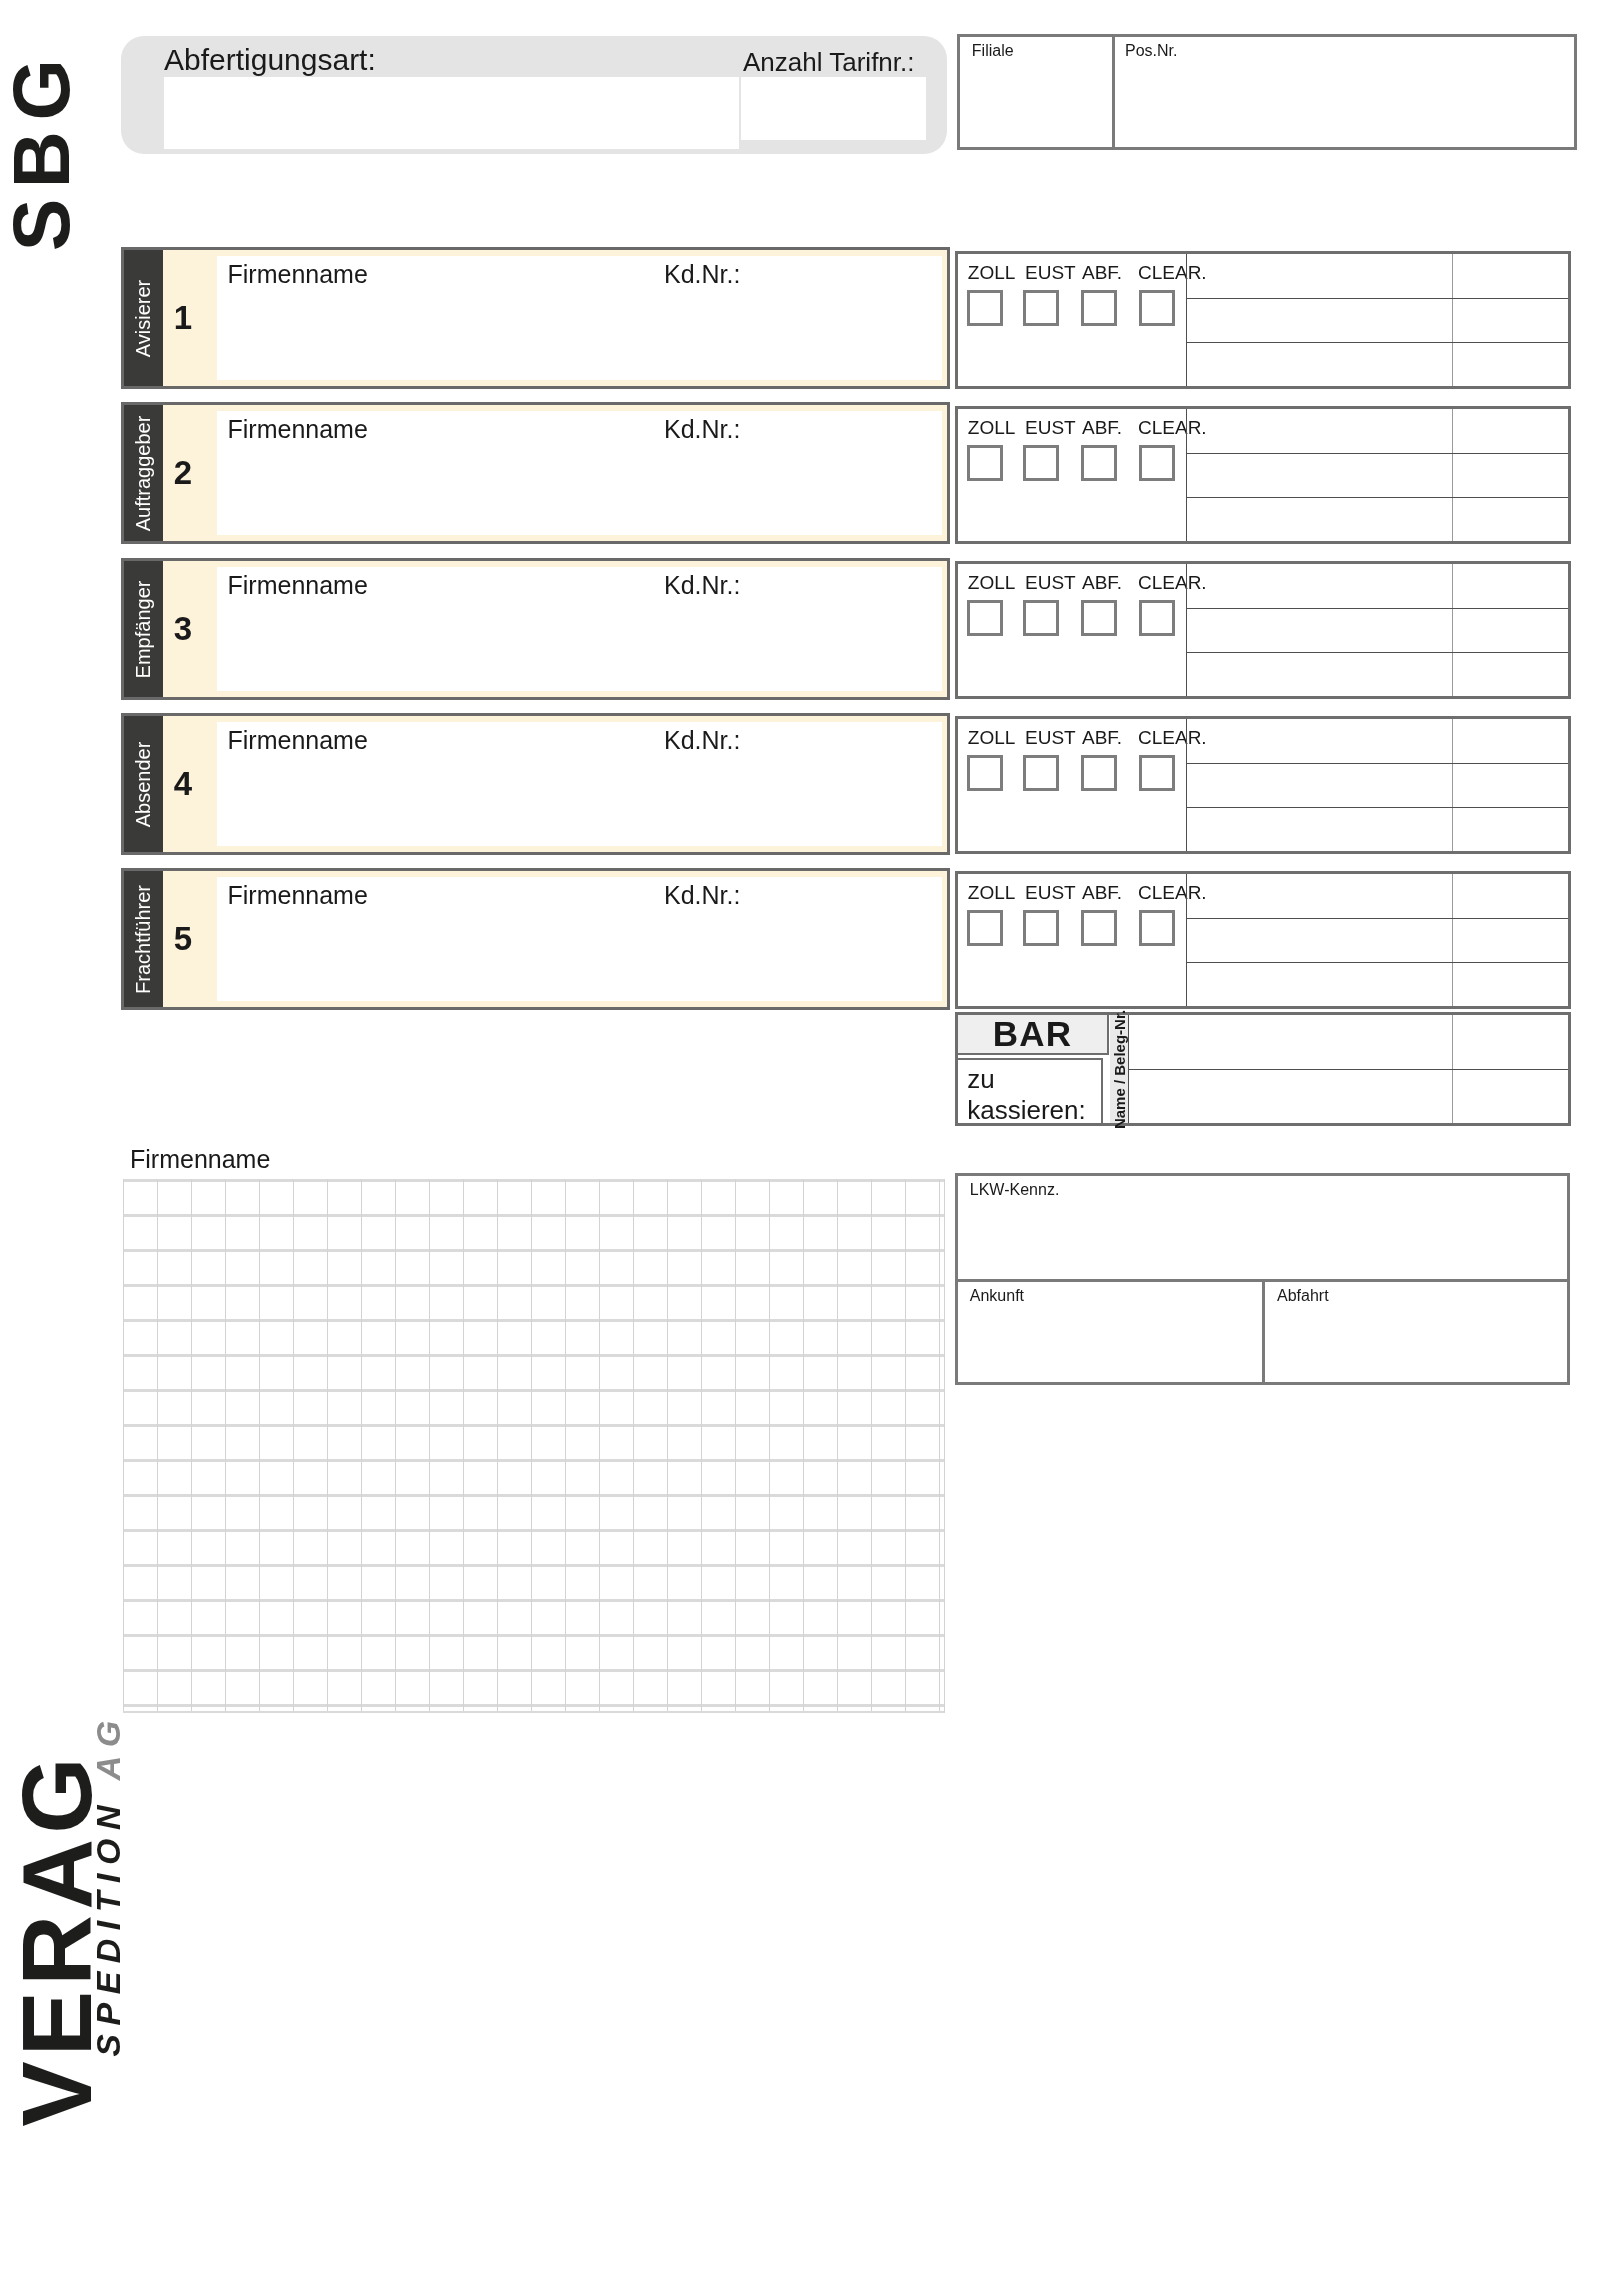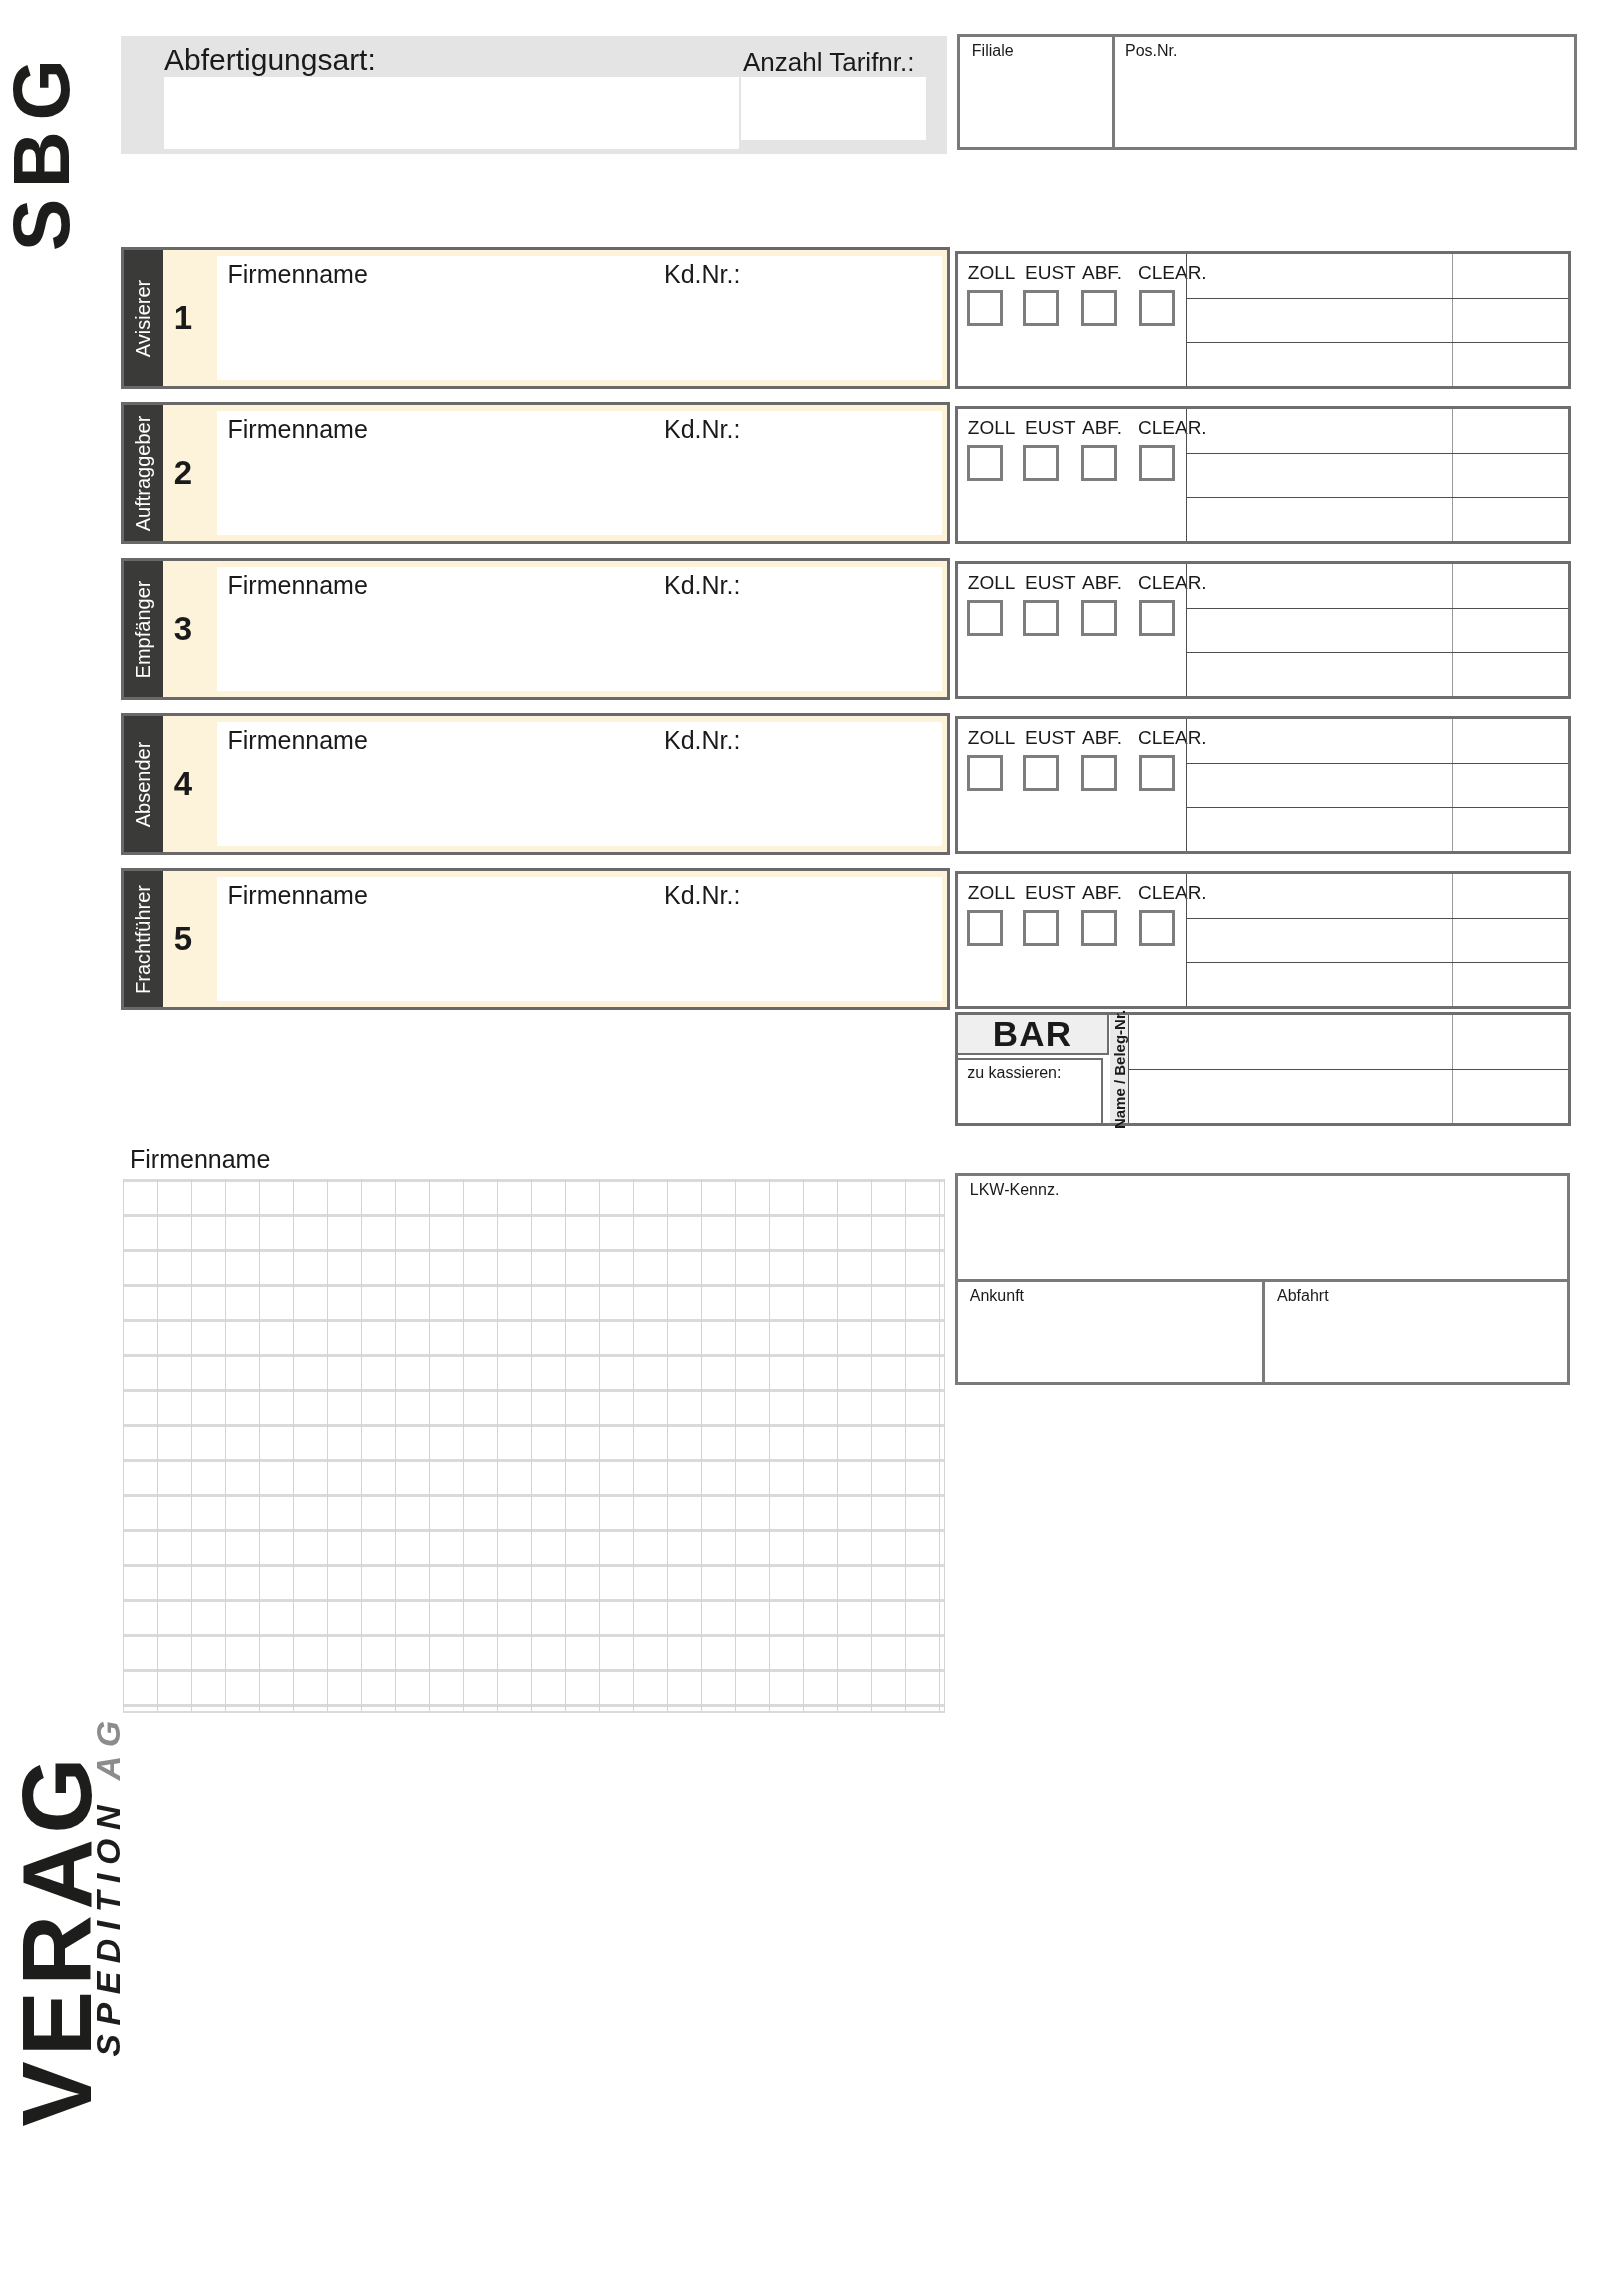--- a/index.html
+++ b/index.html
@@ -39,21 +39,21 @@
   .party .strip span { color:#fff; font-size:20px; }
   .party .num { position:absolute; left:38px; width:42px; top:0; bottom:0;
                 display:flex; align-items:center; justify-content:center;
                 font-size:33px; font-weight:bold; }
   .party .white { position:absolute; left:93px; right:5.2px; top:5.9px; bottom:6.5px; background:#fff; }
   .party .flabel { position:absolute; left:10.5px; top:3.9px; font-size:25px; }
   .party .klabel { position:absolute; left:447px; top:3.9px; font-size:25px; }
 
   
   .bar-title { font-size:35px; font-weight:bold; letter-spacing:1.3px; }
-  .kass-label { font-size:16px; }
+  .kass-label { font-size:26px; }
   .name-strip { background:#e9e9e9; }
   .name-strip span { font-size:15px; font-weight:bold; }
 
   
   .grid {
     background-image:
       linear-gradient(to right, #d3d3d3 1.3px, transparent 1.3px),
       linear-gradient(to bottom, #dadada 2.6px, transparent 2.6px);
     background-size:34px 100%, 100% 35px;
     border-right:1.3px solid #d3d3d3; border-bottom:2.6px solid #dadada;
@@ -73,21 +73,21 @@
 </style>
 </head>
 <body>
 
 <div class="page">
 
   <div class="rotbox logo-sbg" style="left:11.8px; top:29.4px; width:62px; height:242px;">
     <span>SBG</span>
   </div>
 
-  <div class="abs band" style="left:121px; top:36px; width:826px; height:118px;">
+  <div class="abs band" style="left:121px; top:36px; width:826px; height:118px;border-radius:23px;">
     <div class="abs band-label" style="left:43px; top:6.5px;">Abfertigungsart:</div>
     <div class="abs input-box" style="left:43px; top:41px; width:575px; height:72px;"></div>
     <div class="abs tarif-label" style="left:622px; top:10.5px;">Anzahl Tarifnr.:</div>
     <div class="abs input-box" style="left:620px; top:41px; width:185px; height:63px;"></div>
   </div>
 
   <div class="abs head-box" style="left:957px; top:34px; width:614px; height:110px;">
     <div class="vdiv" style="left:152px;"></div>
     <div class="abs cell-label" style="left:11.8px; top:5.2px;">Filiale</div>
     <div class="abs" style="left:0; top:33px; width:152px; bottom:0;"></div>

